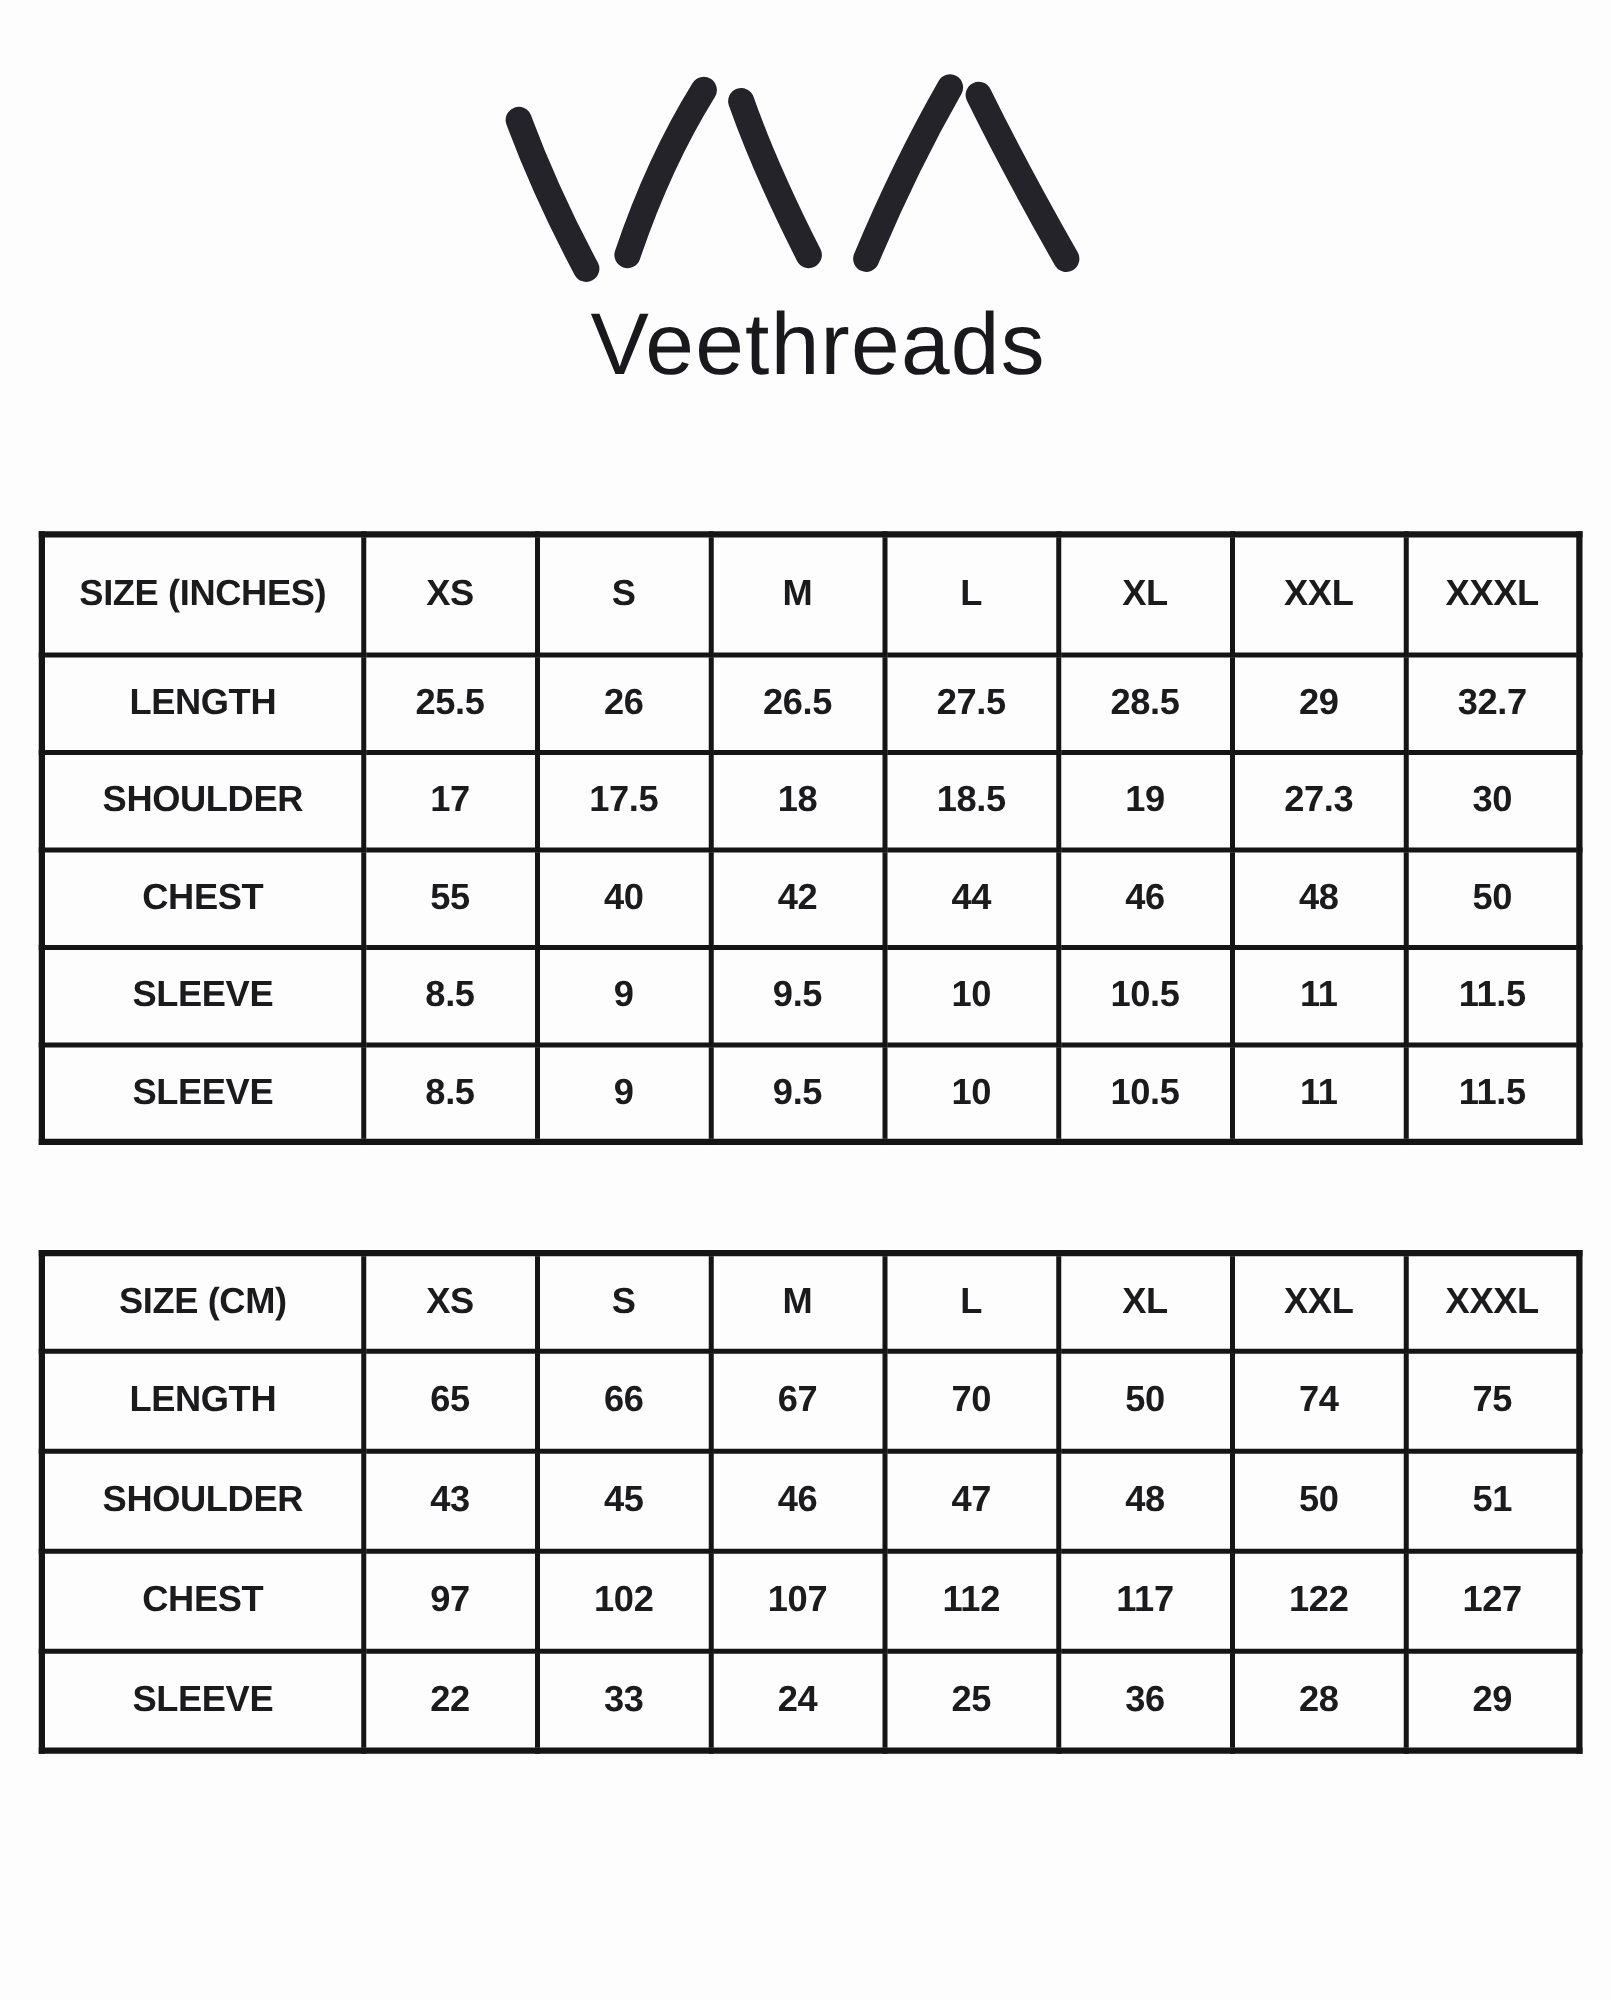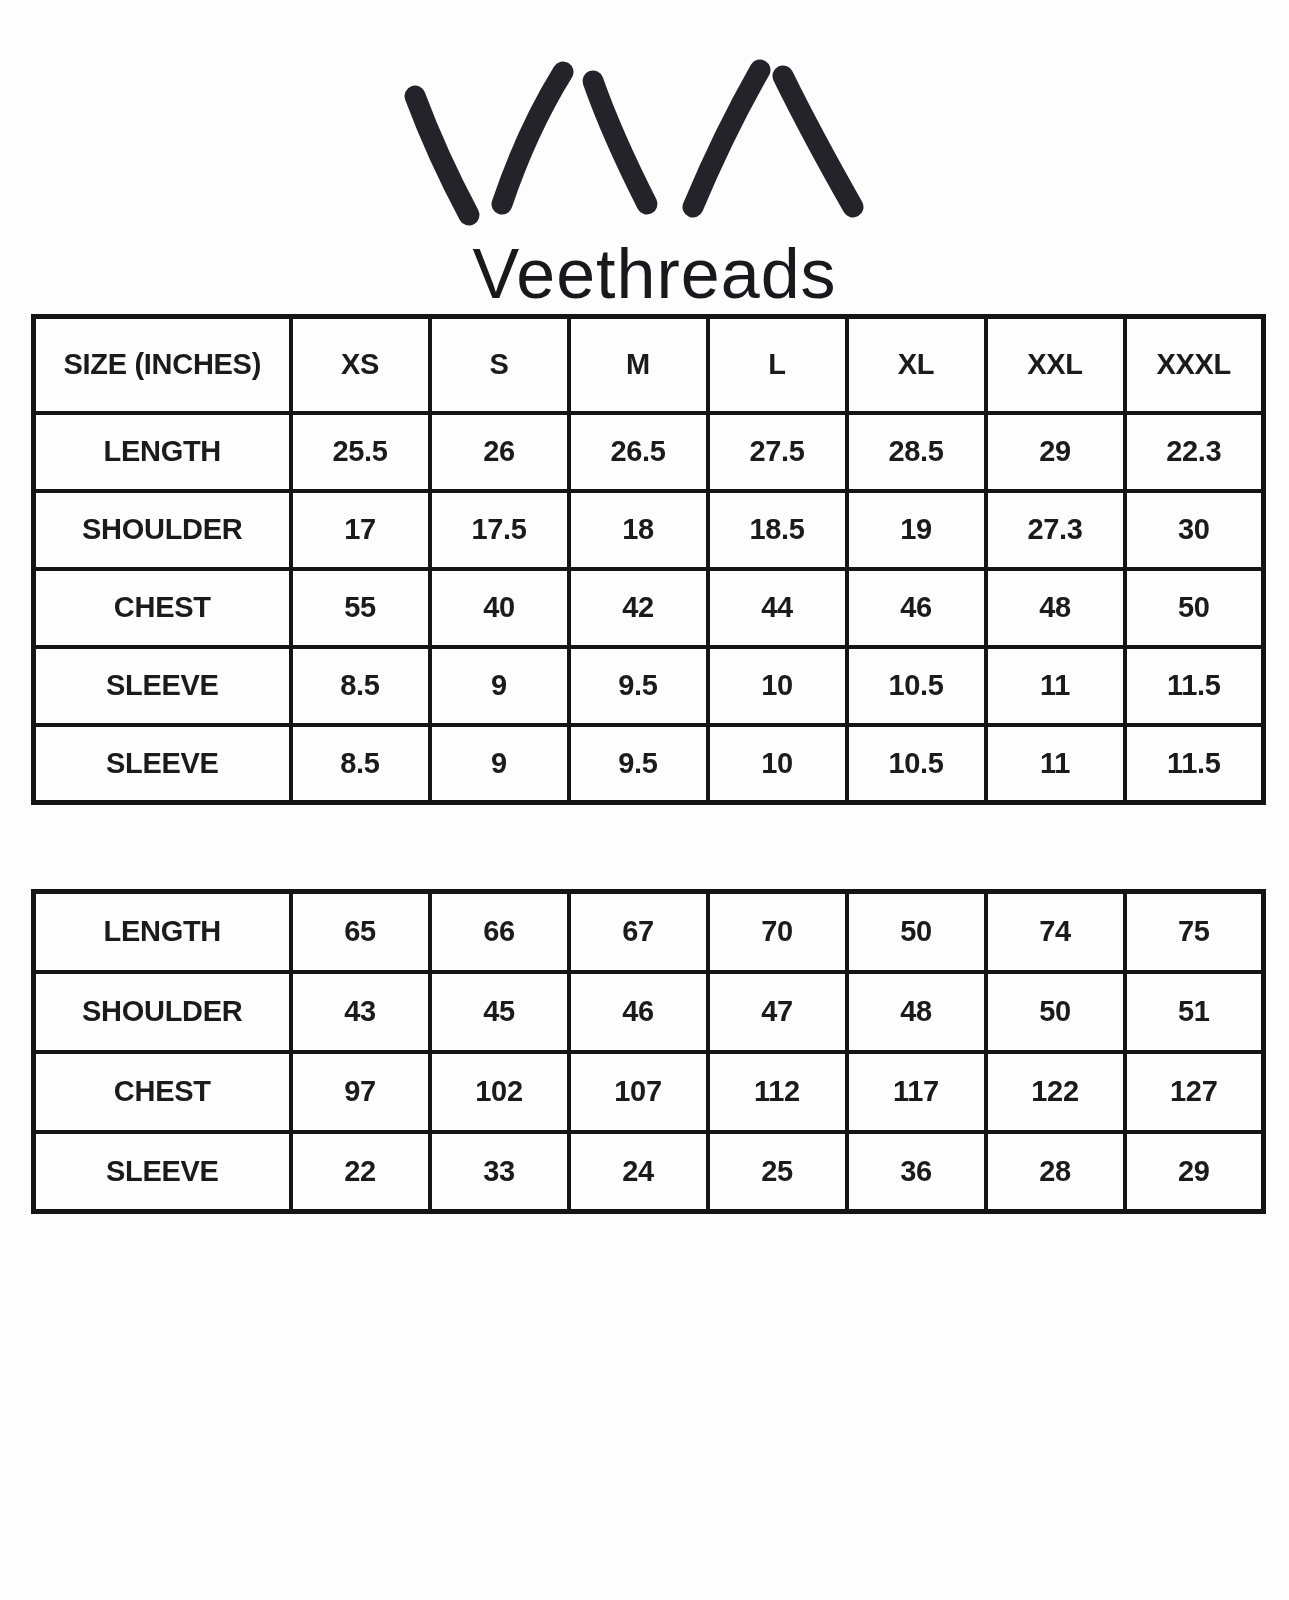--- a/index.html
+++ b/index.html
@@ -47,21 +47,21 @@
     vertical-align: middle;
     font-weight: bold;
     font-size: 29px;
     letter-spacing: -0.3px;
     color: #1b1b1d;
     padding: 0;
     overflow: hidden;
   }
   .label-col { width: 257px; }
 
-  #table-inches { }
+  #table-inches { margin-top: 110px; }
   #table-inches .header-row { height: 96px; }
   #table-inches .data-row   { height: 78px; }
 
   #table-cm { margin-top: 84px; }
   #table-cm .header-row { height: 78px; }
   #table-cm .data-row   { height: 80px; }
 </style>
 </head>
 <body>
 
@@ -95,21 +95,21 @@
           <td>XXXL</td>
         </tr>
         <tr class="data-row">
           <td>LENGTH</td>
           <td>25.5</td>
           <td>26</td>
           <td>26.5</td>
           <td>27.5</td>
           <td>28.5</td>
           <td>29</td>
-          <td>22.3</td>
+          <td>32.7</td>
         </tr>
         <tr class="data-row">
           <td>SHOULDER</td>
           <td>17</td>
           <td>17.5</td>
           <td>18</td>
           <td>18.5</td>
           <td>19</td>
           <td>27.3</td>
           <td>30</td>
@@ -146,20 +146,30 @@
         </tr>
       </tbody>
   </table>
 
   <table id="table-cm" class="size-table">
     <colgroup>
       <col class="label-col">
         <col span="7">
     </colgroup>
     <tbody>
+        <tr class="header-row">
+          <td>SIZE (CM)</td>
+          <td>XS</td>
+          <td>S</td>
+          <td>M</td>
+          <td>L</td>
+          <td>XL</td>
+          <td>XXL</td>
+          <td>XXXL</td>
+        </tr>
         <tr class="data-row">
           <td>LENGTH</td>
           <td>65</td>
           <td>66</td>
           <td>67</td>
           <td>70</td>
           <td>50</td>
           <td>74</td>
           <td>75</td>
         </tr>

